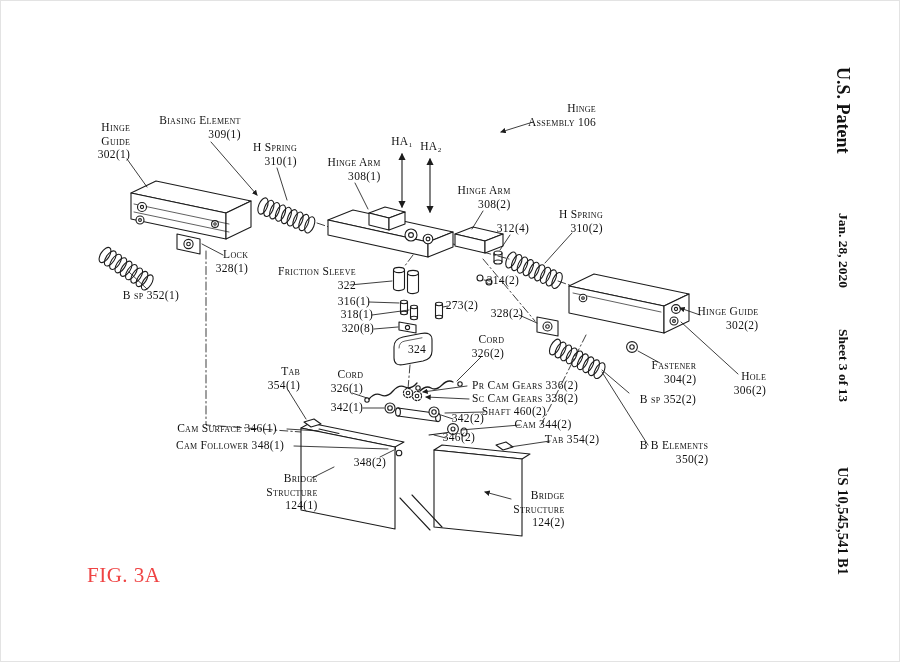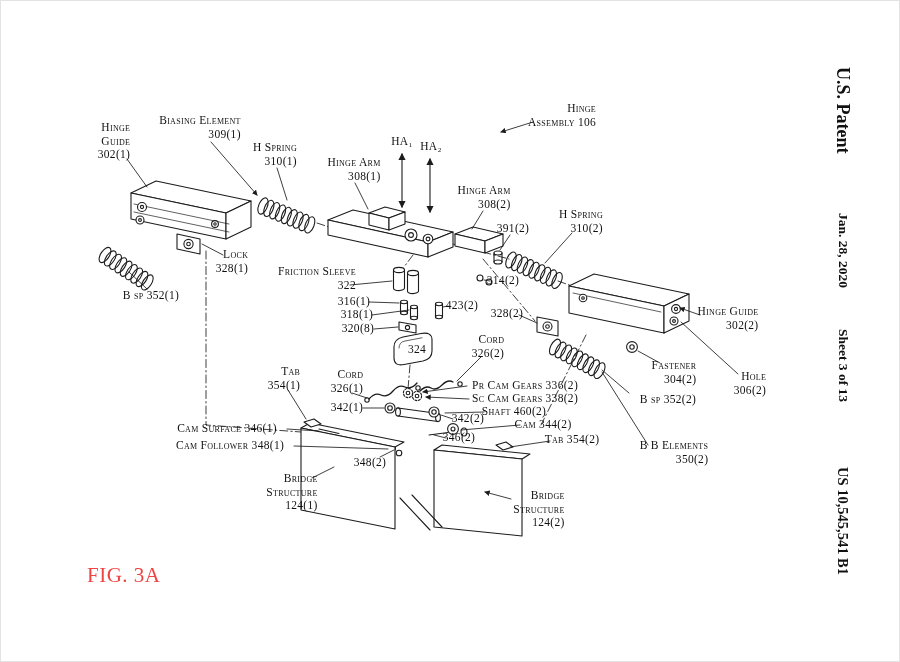--- a/index.html
+++ b/index.html
@@ -275,32 +275,32 @@
   <div class="lbl" style="left:274px;top:154px">H Spring
 310(1)</div>
   <div class="lbl" style="left:353px;top:169px">Hinge Arm
 308(1)</div>
   <div class="lbl" style="left:401px;top:141px">HA₁</div>
   <div class="lbl" style="left:430px;top:146px">HA₂</div>
   <div class="lbl" style="left:561px;top:115px">Hinge
 Assembly 106</div>
   <div class="lbl" style="left:483px;top:197px">Hinge Arm
 308(2)</div>
-  <div class="lbl" style="left:512px;top:228px">391(2)</div>
+  <div class="lbl" style="left:512px;top:228px">312(4)</div>
   <div class="lbl" style="left:580px;top:221px">H Spring
 310(2)</div>
   <div class="lbl" style="left:231px;top:261px">Lock
 328(1)</div>
   <div class="lbl" style="left:150px;top:295px">B sp 352(1)</div>
   <div class="lbl" style="left:316px;top:278px">Friction Sleeve
 322</div>
   <div class="lbl" style="left:353px;top:301px">316(1)</div>
   <div class="lbl" style="left:356px;top:314px">318(1)</div>
   <div class="lbl" style="left:357px;top:328px">320(8)</div>
-  <div class="lbl" style="left:461px;top:305px">423(2)</div>
+  <div class="lbl" style="left:461px;top:305px">273(2)</div>
   <div class="lbl" style="left:502px;top:280px">314(2)</div>
   <div class="lbl" style="left:506px;top:313px">328(2)</div>
   <div class="lbl" style="left:487px;top:346px">Cord
 326(2)</div>
   <div class="lbl" style="left:416px;top:349px">324</div>
   <div class="lbl" style="left:727px;top:318px">Hinge Guide
 302(2)</div>
   <div class="lbl" style="left:673px;top:372px">Fastener
 304(2)</div>
   <div class="lbl" style="left:749px;top:383px">Hole

